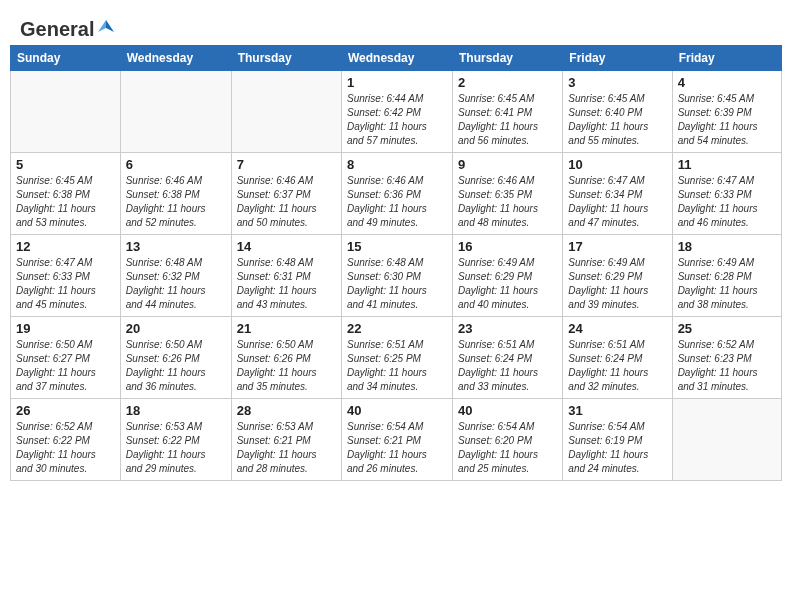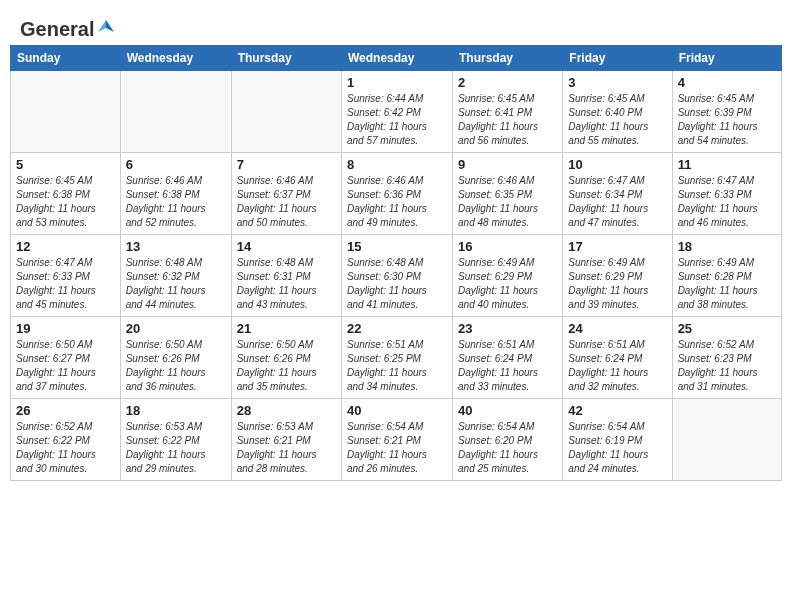--- a/index.html
+++ b/index.html
@@ -233,19 +233,19 @@
         </td>
         <td>
           <div class="day-num">40</div>
           <div class="day-info">Sunrise: 6:54 AM<br>Sunset: 6:21 PM<br>Daylight: 11 hours<br>and 26 minutes.</div>
         </td>
         <td>
           <div class="day-num">40</div>
           <div class="day-info">Sunrise: 6:54 AM<br>Sunset: 6:20 PM<br>Daylight: 11 hours<br>and 25 minutes.</div>
         </td>
         <td>
-          <div class="day-num">42</div>
+          <div class="day-num">31</div>
           <div class="day-info">Sunrise: 6:54 AM<br>Sunset: 6:19 PM<br>Daylight: 11 hours<br>and 24 minutes.</div>
         </td>
         <td class="empty"></td>
       </tr>
     </tbody>
 </table>
 
 </body></html>

